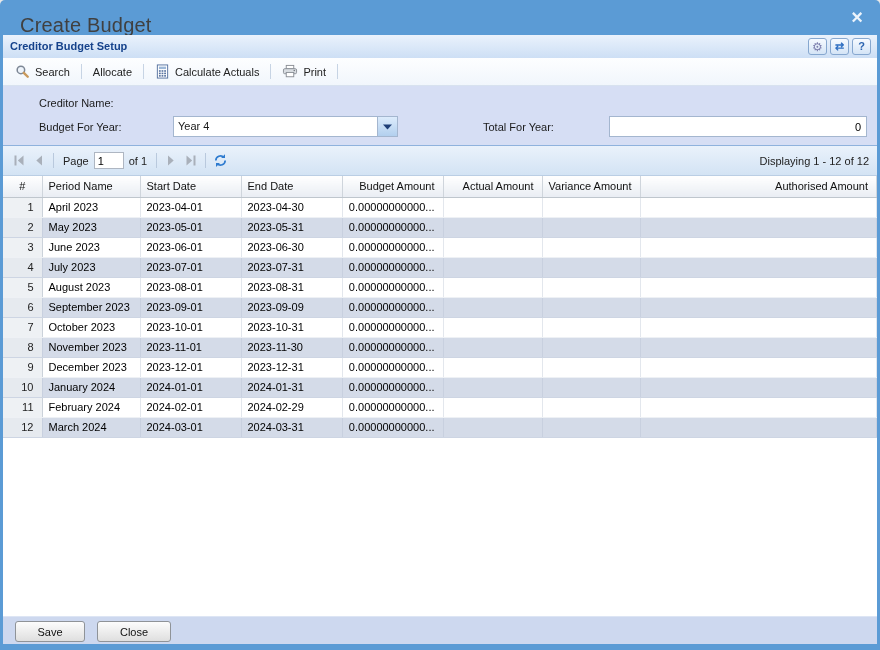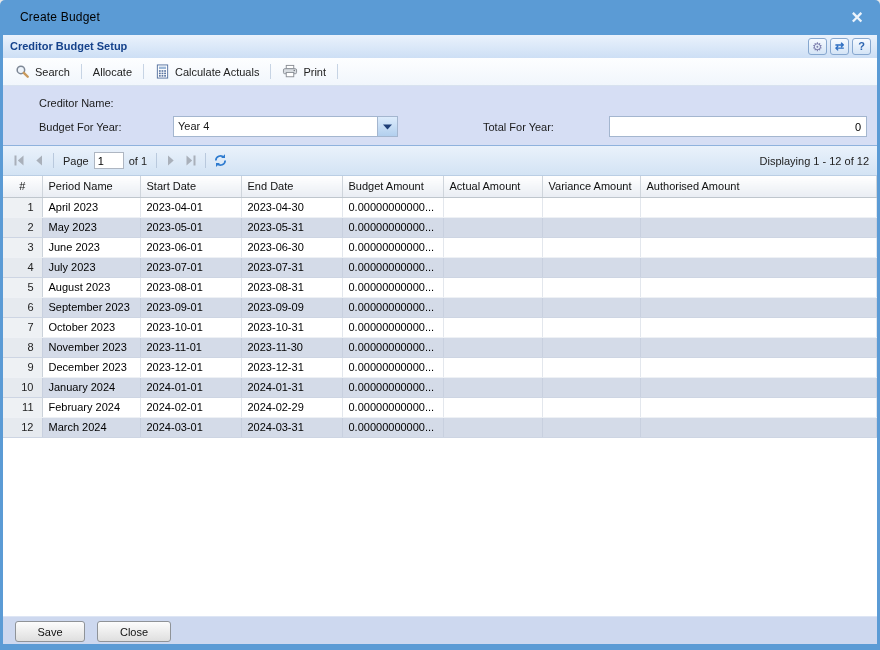--- a/index.html
+++ b/index.html
@@ -4,21 +4,21 @@
 <style>
   html,body{margin:0;padding:0;background:#e8e8e8;}
   .window{
     position:relative;width:880px;height:650px;
     background:#5b9bd5;
     font-family:"Liberation Sans",sans-serif;font-size:11px;color:#1a1a1a;
     overflow:hidden;border-radius:5px 5px 0 0;
   }
   
   .titlebar{position:absolute;left:0;top:0;right:0;height:35px;}
-  .titlebar .title{position:absolute;left:20px;top:0;line-height:35px;font-size:12px;color:#000000;letter-spacing:.2px;}
+  .titlebar .title{position:absolute;left:20px;top:8px;line-height:35px;font-size:20px;color:#404040;letter-spacing:.2px;}
   .close-btn{position:absolute;right:12px;top:6px;width:22px;height:22px;text-align:center;line-height:22px;
     font-size:20px;font-weight:bold;color:#ecf4fc;cursor:pointer;}
   
   .content{position:absolute;left:3px;right:3px;top:35px;bottom:6px;background:#fff;overflow:hidden;}
   
   .panel-header{position:absolute;left:0;right:0;top:0;height:23px;
     background:linear-gradient(#eaf2fc,#cddff5);border-bottom:1px solid #b5cdea;}
   .panel-title{position:absolute;left:7px;top:5px;font-weight:bold;color:#15428b;}
   .panel-tools{position:absolute;right:6px;top:3px;display:flex;gap:3px;}
   .tool-btn{width:19px;height:17px;border:1px solid #86a7cf;border-radius:3px;
@@ -63,21 +63,21 @@
   th{height:21px;background:linear-gradient(#ffffff,#e9edf3);
     border-right:1px solid #cfd5dc;border-bottom:1px solid #bfc6cd;
     font-weight:normal;color:#111;text-align:left;padding:0 6px;overflow:hidden;white-space:nowrap;
     box-sizing:border-box;cursor:pointer;}
   td{height:20px;border-right:1px solid #e3e7ed;border-bottom:1px solid #eef1f5;
     padding:0 6px;overflow:hidden;white-space:nowrap;color:#000;box-sizing:border-box;}
   tr.alt td{background:#d4dbe8;border-right-color:#c8d0df;border-bottom-color:#cdd5e3;}
   th.c0{text-align:center;padding:0 2px;}
   td.c0{background:#eef1f4;border-right:1px solid #cbd2da;text-align:right;padding-right:8px;color:#222;}
   tr.alt td.c0{background:#e6eaef;}
-  th.num,td.num{padding-right:8px;}
+  th.num,td.num{text-align:right;padding-right:8px;}
   
   .footer{position:absolute;left:0;right:0;bottom:0;height:27px;background:#cdd8ef;border-top:1px solid #dde5f4;}
   .fbtn{position:absolute;top:4px;height:21px;border:1px solid #8f9398;border-radius:3px;
     background:linear-gradient(#fcfcfc,#dfdfdf);font-family:"Liberation Sans",sans-serif;font-size:11px;
     color:#111;cursor:pointer;padding:0;}
   .fbtn.save{left:12px;width:70px;}
   .fbtn.close{left:94px;width:74px;}
   svg{display:block;}
 </style>
 </head>

